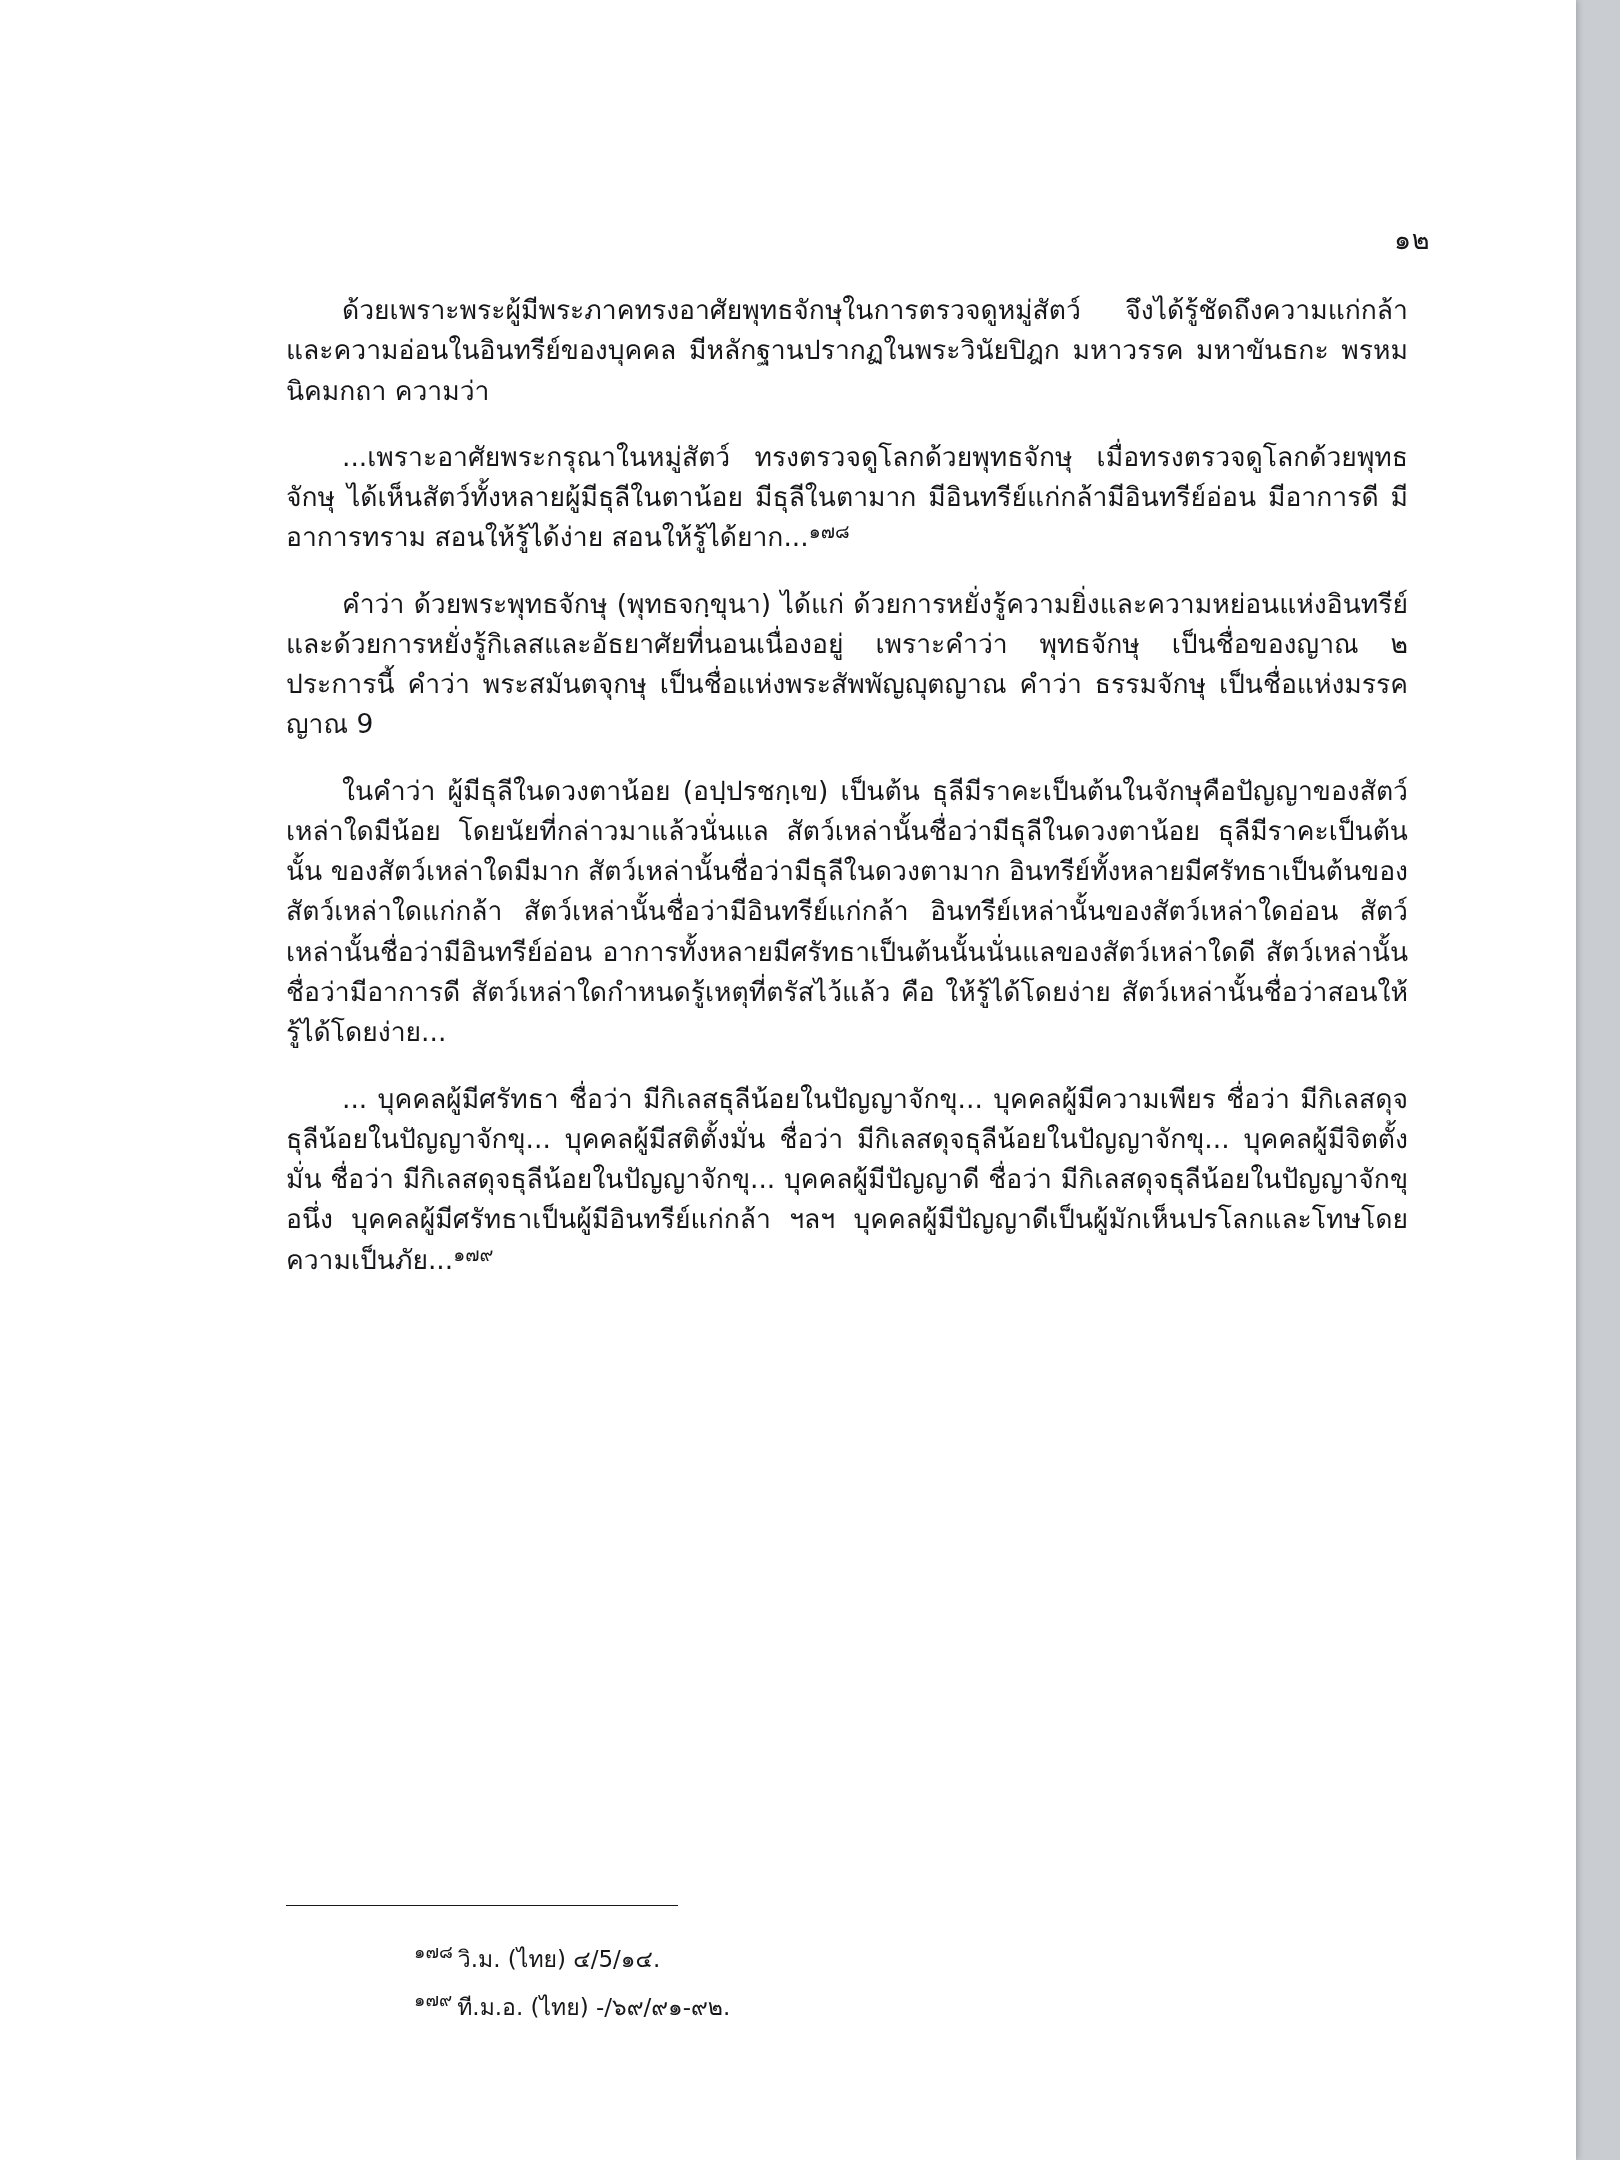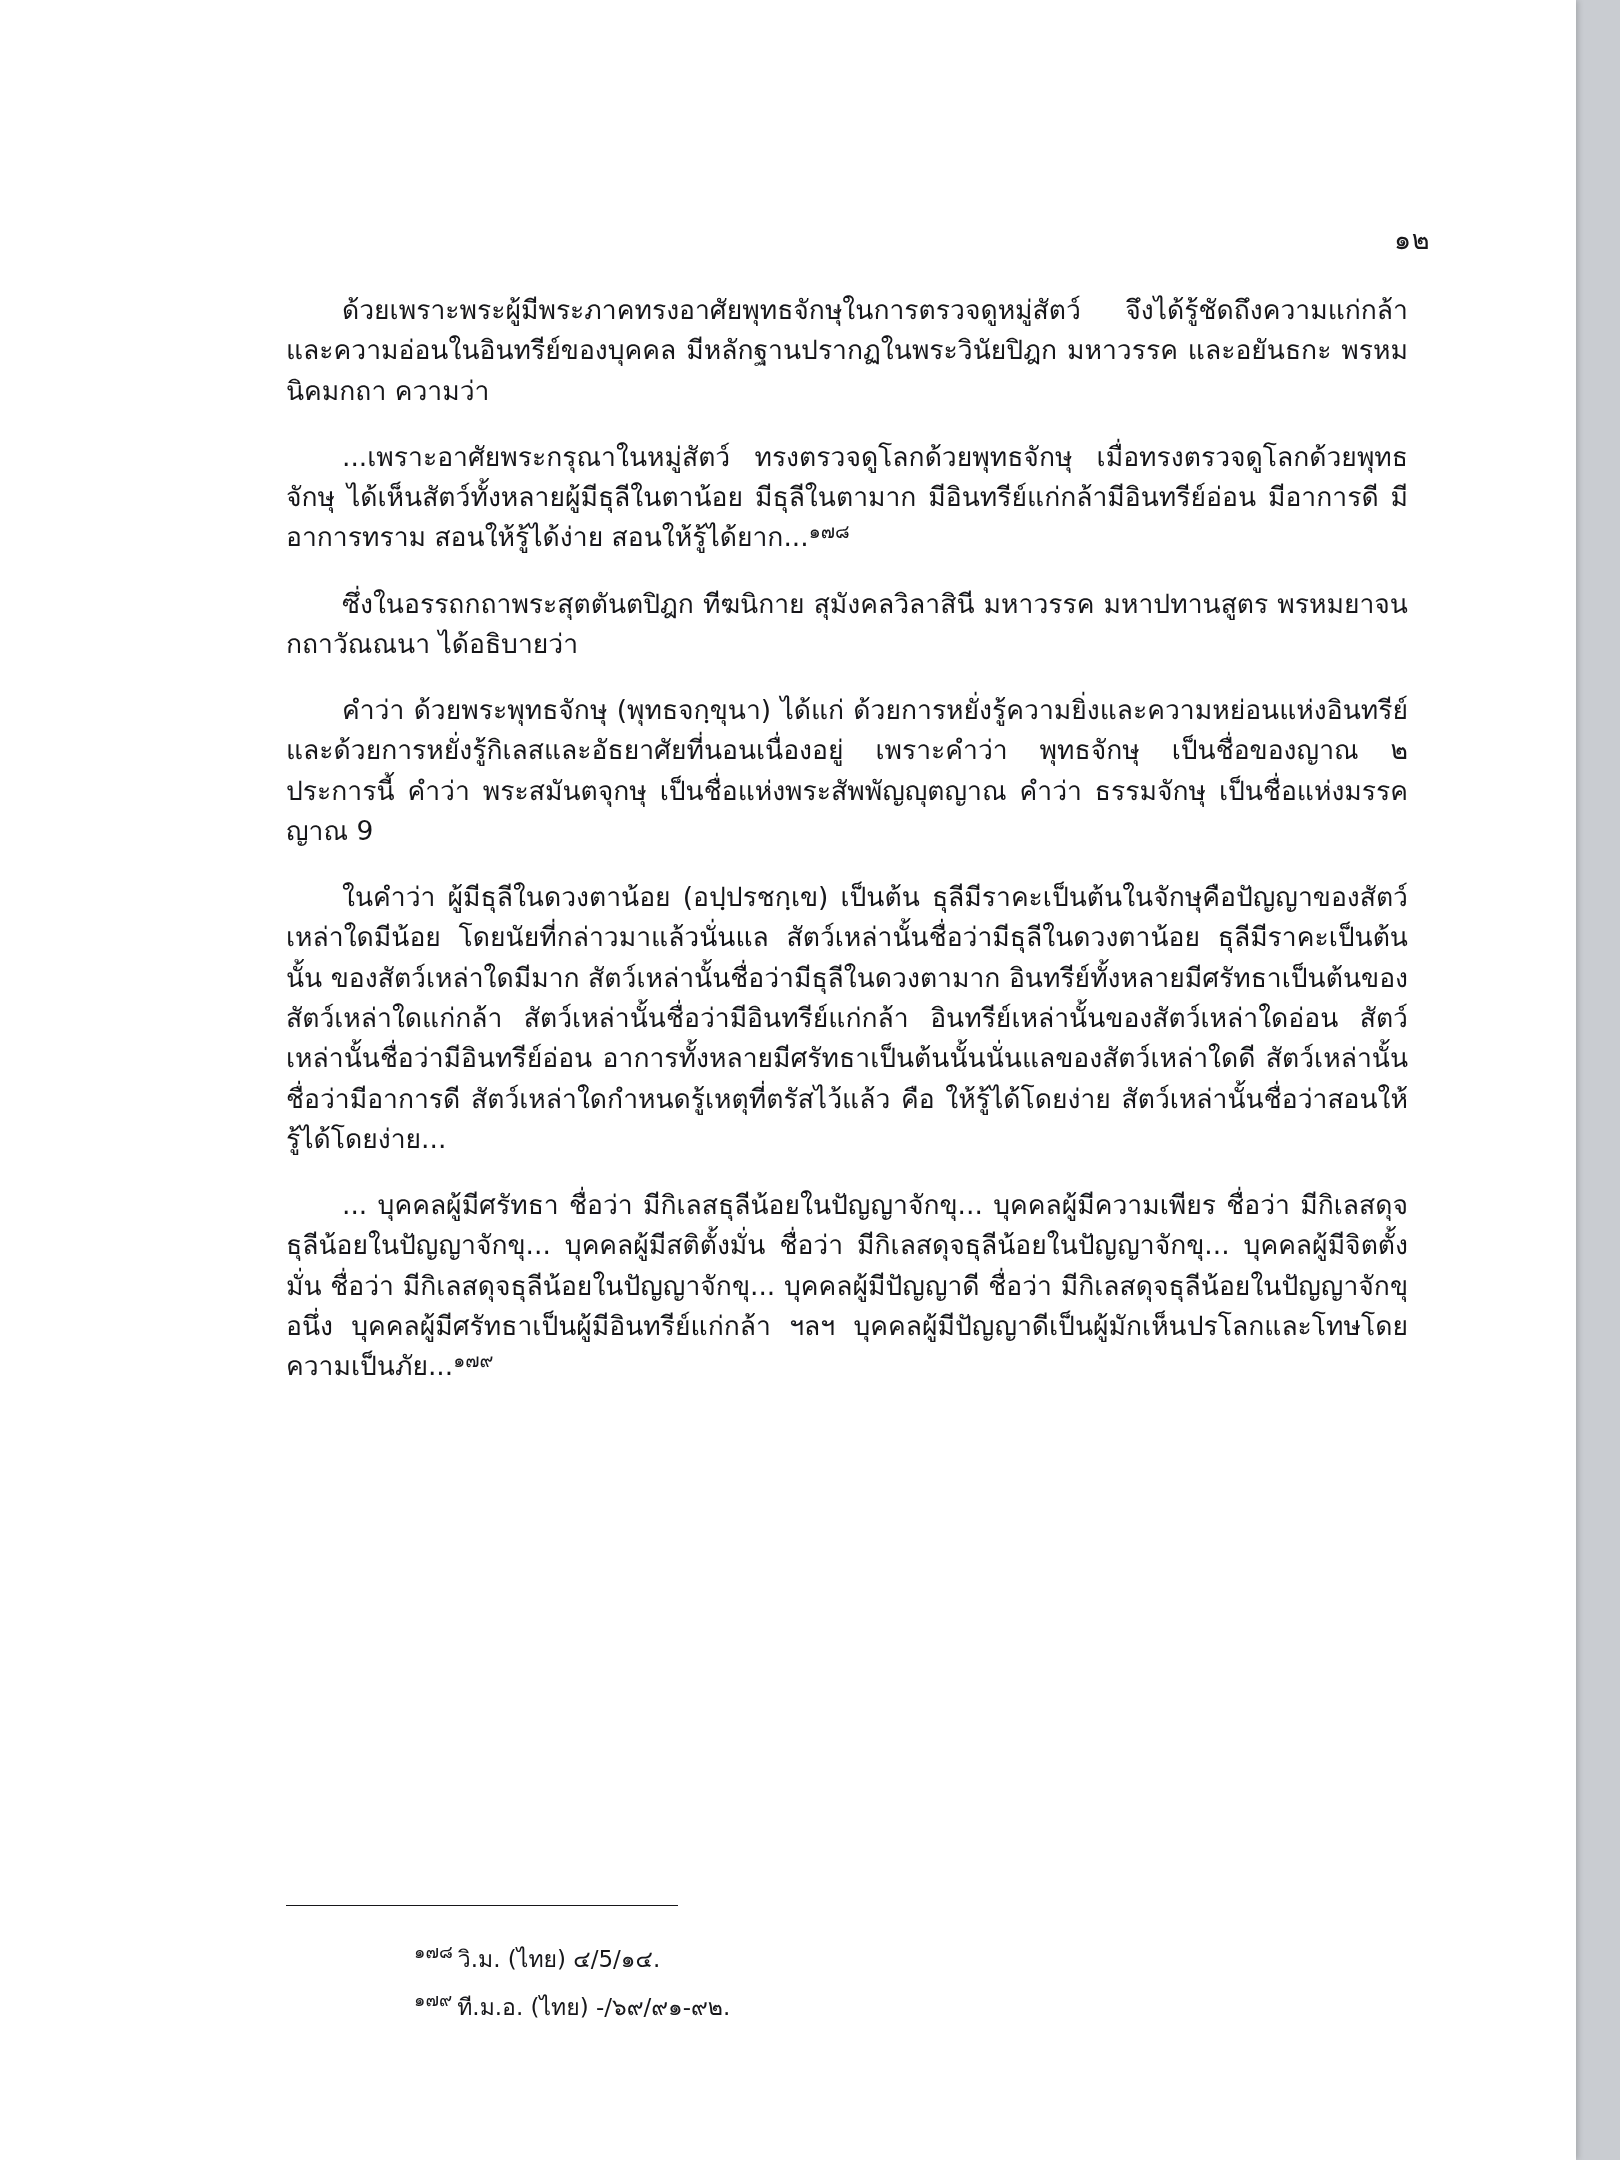--- a/index.html
+++ b/index.html
@@ -91,25 +91,24 @@
 </style>
 </head>
 <body>
 
 <div class="page">
   <div class="page-inner">
 
     <div class="page-number">๑๒</div>
 
     <div class="body-text">
-      <p class="para">ด้วยเพราะพระผู้มีพระภาคทรงอาศัยพุทธจักษุในการตรวจดูหมู่สัตว์ จึงได้รู้ชัดถึงความแก่กล้าและความอ่อนในอินทรีย์ของบุคคล มีหลักฐานปรากฏในพระวินัยปิฎก มหาวรรค และอยันธกะ พรหมนิคมกถา ความว่า</p>
+      <p class="para">ด้วยเพราะพระผู้มีพระภาคทรงอาศัยพุทธจักษุในการตรวจดูหมู่สัตว์ จึงได้รู้ชัดถึงความแก่กล้าและความอ่อนในอินทรีย์ของบุคคล มีหลักฐานปรากฏในพระวินัยปิฎก มหาวรรค มหาขันธกะ พรหมนิคมกถา ความว่า</p>
 
       <p class="para"><span>...เพราะอาศัยพระกรุณาในหมู่สัตว์ ทรงตรวจดูโลกด้วยพุทธจักษุ เมื่อทรงตรวจดูโลกด้วยพุทธจักษุ ได้เห็นสัตว์ทั้งหลายผู้มีธุลีในตาน้อย มีธุลีในตามาก มีอินทรีย์แก่กล้ามีอินทรีย์อ่อน มีอาการดี มีอาการทราม สอนให้รู้ได้ง่าย สอนให้รู้ได้ยาก...</span><sup class="fn">๑๗๘</sup></p>
 
-      <p class="para">ซึ่งในอรรถกถาพระสุตตันตปิฎก ทีฆนิกาย สุมังคลวิลาสินี มหาวรรค มหาปทานสูตร พรหมยาจนกถาวัณณนา ได้อธิบายว่า</p>
 
       <p class="para">คำว่า ด้วยพระพุทธจักษุ (พุทธจกฺขุนา) ได้แก่ ด้วยการหยั่งรู้ความยิ่งและความหย่อนแห่งอินทรีย์ และด้วยการหยั่งรู้กิเลสและอัธยาศัยที่นอนเนื่องอยู่ เพราะคำว่า พุทธจักษุ เป็นชื่อของญาณ ๒ ประการนี้ คำว่า พระสมันตจุกษุ เป็นชื่อแห่งพระสัพพัญญุตญาณ คำว่า ธรรมจักษุ เป็นชื่อแห่งมรรคญาณ 9</p>
 
       <p class="para">ในคำว่า ผู้มีธุลีในดวงตาน้อย (อปฺปรชกฺเข) เป็นต้น ธุลีมีราคะเป็นต้นในจักษุคือปัญญาของสัตว์เหล่าใดมีน้อย โดยนัยที่กล่าวมาแล้วนั่นแล สัตว์เหล่านั้นชื่อว่ามีธุลีในดวงตาน้อย ธุลีมีราคะเป็นต้นนั้น ของสัตว์เหล่าใดมีมาก สัตว์เหล่านั้นชื่อว่ามีธุลีในดวงตามาก อินทรีย์ทั้งหลายมีศรัทธาเป็นต้นของสัตว์เหล่าใดแก่กล้า สัตว์เหล่านั้นชื่อว่ามีอินทรีย์แก่กล้า อินทรีย์เหล่านั้นของสัตว์เหล่าใดอ่อน สัตว์เหล่านั้นชื่อว่ามีอินทรีย์อ่อน อาการทั้งหลายมีศรัทธาเป็นต้นนั้นนั่นแลของสัตว์เหล่าใดดี สัตว์เหล่านั้นชื่อว่ามีอาการดี สัตว์เหล่าใดกำหนดรู้เหตุที่ตรัสไว้แล้ว คือ ให้รู้ได้โดยง่าย สัตว์เหล่านั้นชื่อว่าสอนให้รู้ได้โดยง่าย...</p>
 
       <p class="para"><span>... บุคคลผู้มีศรัทธา ชื่อว่า มีกิเลสธุลีน้อยในปัญญาจักขุ... บุคคลผู้มีความเพียร ชื่อว่า มีกิเลสดุจธุลีน้อยในปัญญาจักขุ... บุคคลผู้มีสติตั้งมั่น ชื่อว่า มีกิเลสดุจธุลีน้อยในปัญญาจักขุ... บุคคลผู้มีจิตตั้งมั่น ชื่อว่า มีกิเลสดุจธุลีน้อยในปัญญาจักขุ... บุคคลผู้มีปัญญาดี ชื่อว่า มีกิเลสดุจธุลีน้อยในปัญญาจักขุ อนึ่ง บุคคลผู้มีศรัทธาเป็นผู้มีอินทรีย์แก่กล้า ฯลฯ บุคคลผู้มีปัญญาดีเป็นผู้มักเห็นปรโลกและโทษโดยความเป็นภัย...</span><sup class="fn">๑๗๙</sup></p>
 
 
     </div>
 

